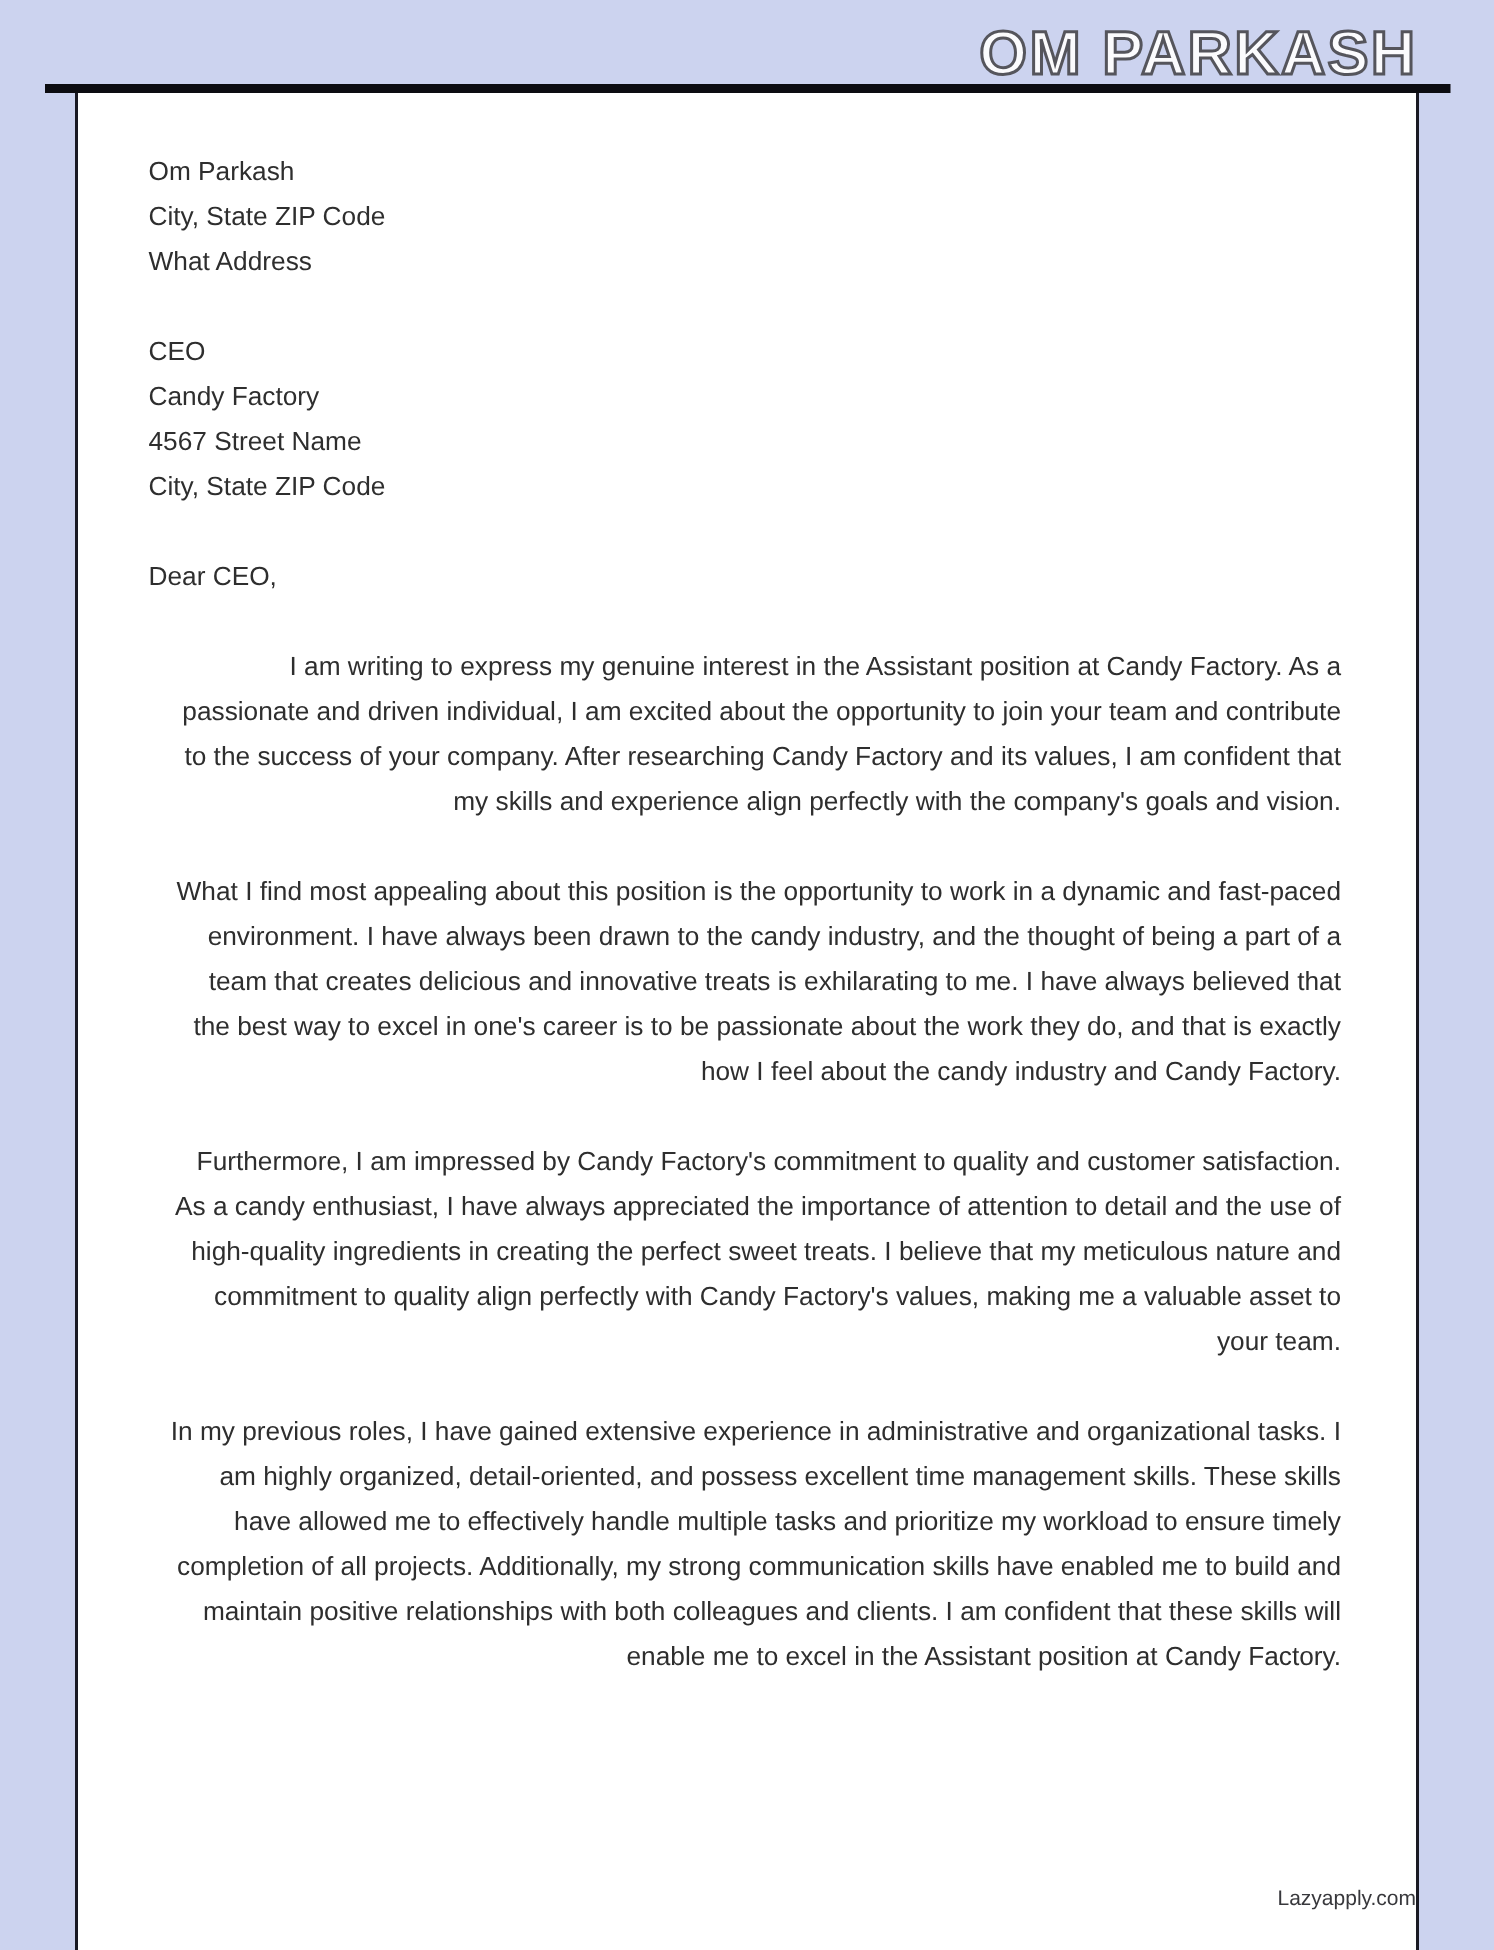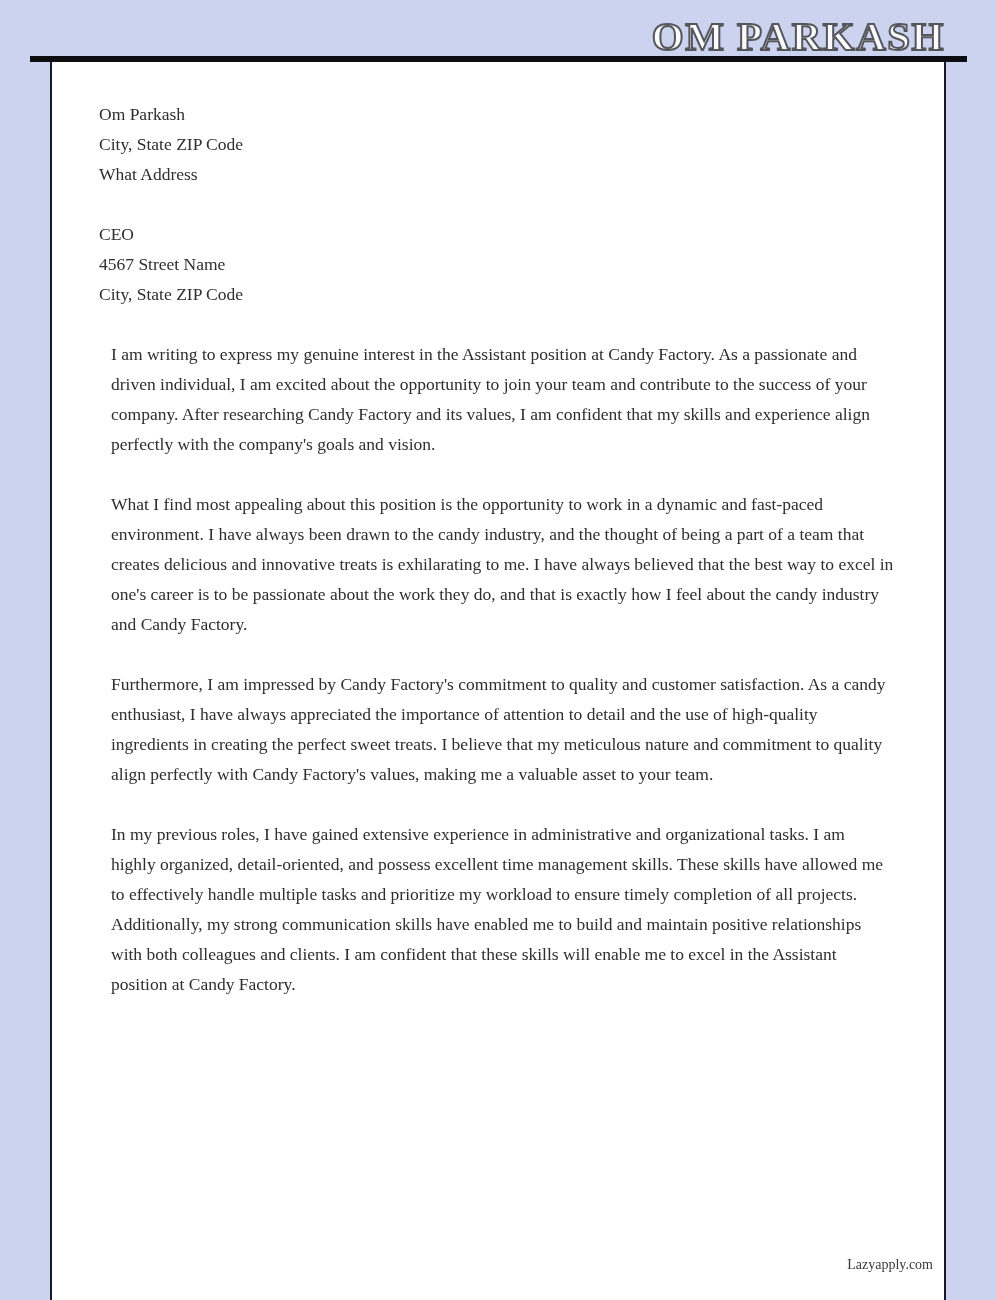--- a/index.html
+++ b/index.html
@@ -1,15 +1,15 @@
 <!DOCTYPE html>
 <html><head>
 <meta charset="utf-8">
 <style>
-  * { margin: 0; padding: 0; box-sizing: border-box; font-family: Liberation Serif, serif; }
+  * { margin: 0; padding: 0; box-sizing: border-box; }
   html, body { width: 996px; height: 1300px; }
   body {
     position: relative;
     overflow: hidden;
     background: #ccd3ef;
     font-family: "Liberation Sans", sans-serif;
   }
 
   
   .brand-title {
@@ -51,25 +51,25 @@
 
   .letter {
     padding: 38px 50px 0 47px;
     font-size: 17.5px;
     line-height: 30px;
     color: #2e2e2e;
   }
 
   .block { margin-bottom: 30px; }
   .block div { white-space: nowrap; }
-  .para { margin-bottom: 30px; text-align: left; margin-left: 12px; }
+  .para { margin-bottom: 30px; text-align: right; margin-left: 12px; }
 
   .watermark {
     position: absolute;
-    right: 11px;
+    right: 0;
     bottom: 34px;
     font-size: 14px;
     color: #38383c;
   }
 </style>
 </head>
 <body>
 
 <div class="brand-title">OM PARKASH</div>
 
@@ -79,24 +79,28 @@
   <div class="letter">
 
     <div class="block">
       <div>Om Parkash</div>
       <div>City, State ZIP Code</div>
       <div>What Address</div>
     </div>
 
     <div class="block">
       <div>CEO</div>
+      <div>Candy Factory</div>
       <div>4567 Street Name</div>
       <div>City, State ZIP Code</div>
     </div>
 
+    <div class="block">
+      <div>Dear CEO,</div>
+    </div>
 
     <p class="para">I am writing to express my genuine interest in the Assistant position at Candy Factory. As a passionate and driven individual, I am excited about the opportunity to join your team and contribute to the success of your company. After researching Candy Factory and its values, I am confident that my skills and experience align perfectly with the company's goals and vision.</p>
     <p class="para">What I find most appealing about this position is the opportunity to work in a dynamic and fast-paced environment. I have always been drawn to the candy industry, and the thought of being a part of a team that creates delicious and innovative treats is exhilarating to me. I have always believed that the best way to excel in one's career is to be passionate about the work they do, and that is exactly how I feel about the candy industry and Candy Factory.</p>
     <p class="para">Furthermore, I am impressed by Candy Factory's commitment to quality and customer satisfaction. As a candy enthusiast, I have always appreciated the importance of attention to detail and the use of high-quality ingredients in creating the perfect sweet treats. I believe that my meticulous nature and commitment to quality align perfectly with Candy Factory's values, making me a valuable asset to your team.</p>
     <p class="para">In my previous roles, I have gained extensive experience in administrative and organizational tasks. I am highly organized, detail-oriented, and possess excellent time management skills. These skills have allowed me to effectively handle multiple tasks and prioritize my workload to ensure timely completion of all projects. Additionally, my strong communication skills have enabled me to build and maintain positive relationships with both colleagues and clients. I am confident that these skills will enable me to excel in the Assistant position at Candy Factory.</p>
 
   </div>
 
   <div class="watermark">Lazyapply.com</div>
 </div>

